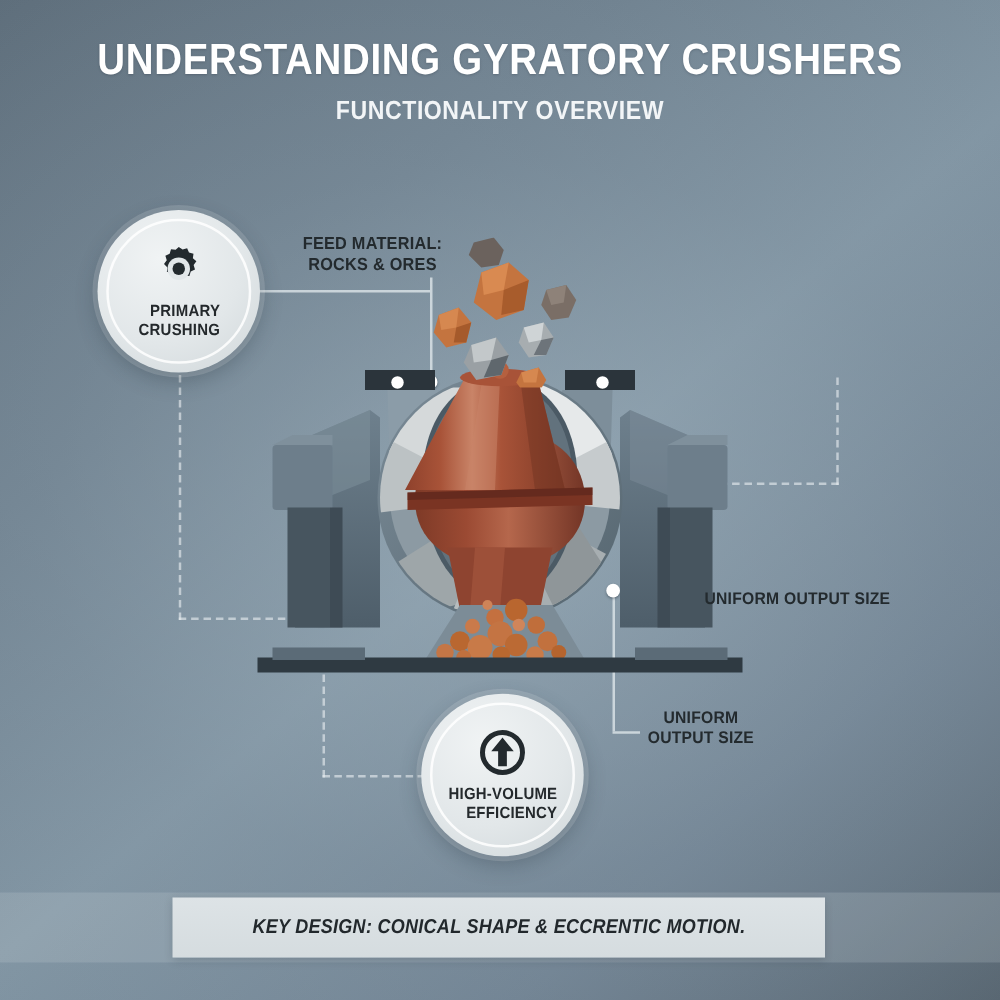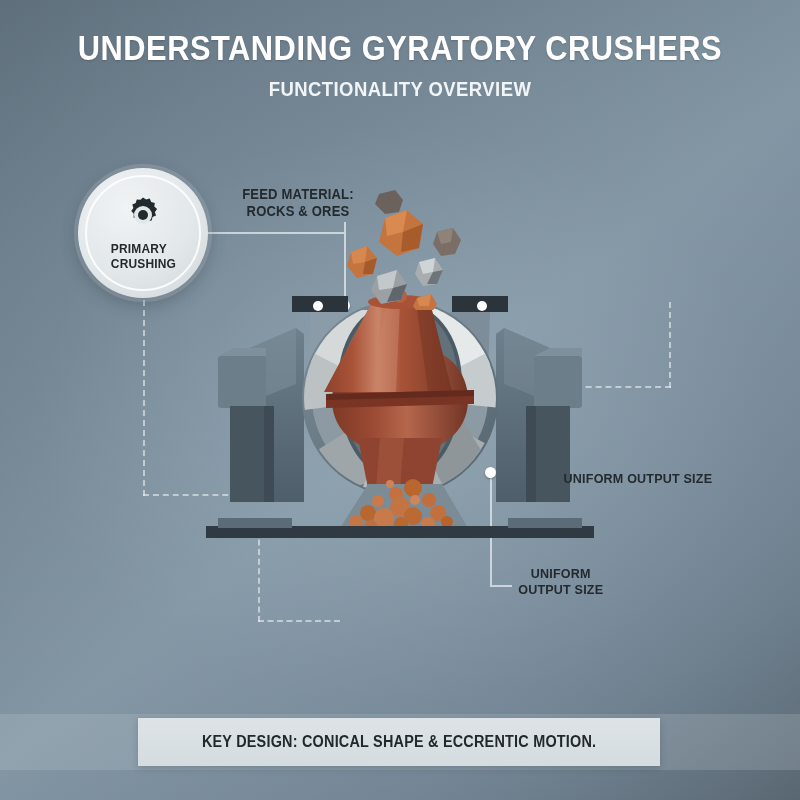--- a/index.html
+++ b/index.html
@@ -48,21 +48,21 @@
   
   .badge {
     position: absolute;
     border-radius: 50%;
     background: radial-gradient(circle at 38% 30%, #f0f3f4 0%, #e2e7e9 55%, #cfd6d9 100%);
     box-shadow: 0 0 0 4px rgba(255,255,255,0.14), 0 6px 18px rgba(35,48,58,0.33);
     display: flex;
     flex-direction: column;
     align-items: center;
     justify-content: center;
-    text-align: left;
+    text-align: right;
   }
   .badge::after {
     content: "";
     position: absolute;
     inset: 7px;
     border-radius: 50%;
     border: 2px solid rgba(255,255,255,0.85);
     pointer-events: none;
   }
   .badge-icon {
@@ -135,20 +135,21 @@
     background: rgba(205,214,220,0.20);
   }
   #footer-banner {
     position: absolute;
     left: 138px; top: 718px; width: 522px; height: 48px;
     background: linear-gradient(180deg, #dde3e6 0%, #d5dcdf 100%);
     box-shadow: 0 2px 7px rgba(30,42,52,0.22);
     display: flex;
     align-items: center;
     justify-content: center;
+    font-style: italic;
   }
   #footer-text {
     font-size: 16px;
     font-weight: bold;
     color: #22282c;
     letter-spacing: 0.25px;
     transform: scaleX(0.9);
   }
 </style>
 </head>
@@ -358,19 +359,29 @@
         <path fill="#232a2e" d="M20 2.5l3.1 2.0 3.6-0.9 1.5 3.4 3.6 0.9 -0.5 3.7 2.8 2.4 -2.2 3.0 1.1 3.6 -3.4 1.5 -1.1 3.6 -3.7-0.3 -2.6 2.6 -3.0-2.2 -3.6 1.1 -1.5-3.4 -3.6-1.1 0.3-3.7 -2.6-2.6 2.2-3.0 -1.1-3.6 3.4-1.5 1.1-3.6 3.7 0.3z"></path>
         <circle cx="20" cy="20" r="9" fill="#e2e7e9"></circle>
         <circle cx="20" cy="20" r="5" fill="#232a2e"></circle>
       </svg>
     </span>
     <span class="badge-label">PRIMARY
 CRUSHING</span>
   </div>
 
 
+  <div class="badge" id="badge-efficiency">
+    <span class="badge-icon">
+      <svg width="38" height="38" viewBox="0 0 38 38">
+        <circle cx="19" cy="19" r="16" fill="none" stroke="#232a2e" stroke-width="4"></circle>
+        <path fill="#232a2e" d="M19 7 L28 18 L22.5 18 L22.5 30 L15.5 30 L15.5 18 L10 18 Z"></path>
+      </svg>
+    </span>
+    <span class="badge-label">HIGH-VOLUME
+EFFICIENCY</span>
+  </div>
 
   <div id="footer-band"></div>
   <div id="footer-banner">
     <span id="footer-text">KEY DESIGN: CONICAL SHAPE &amp; ECCRENTIC MOTION.</span>
   </div>
 
 </div>
 
 </body></html>

